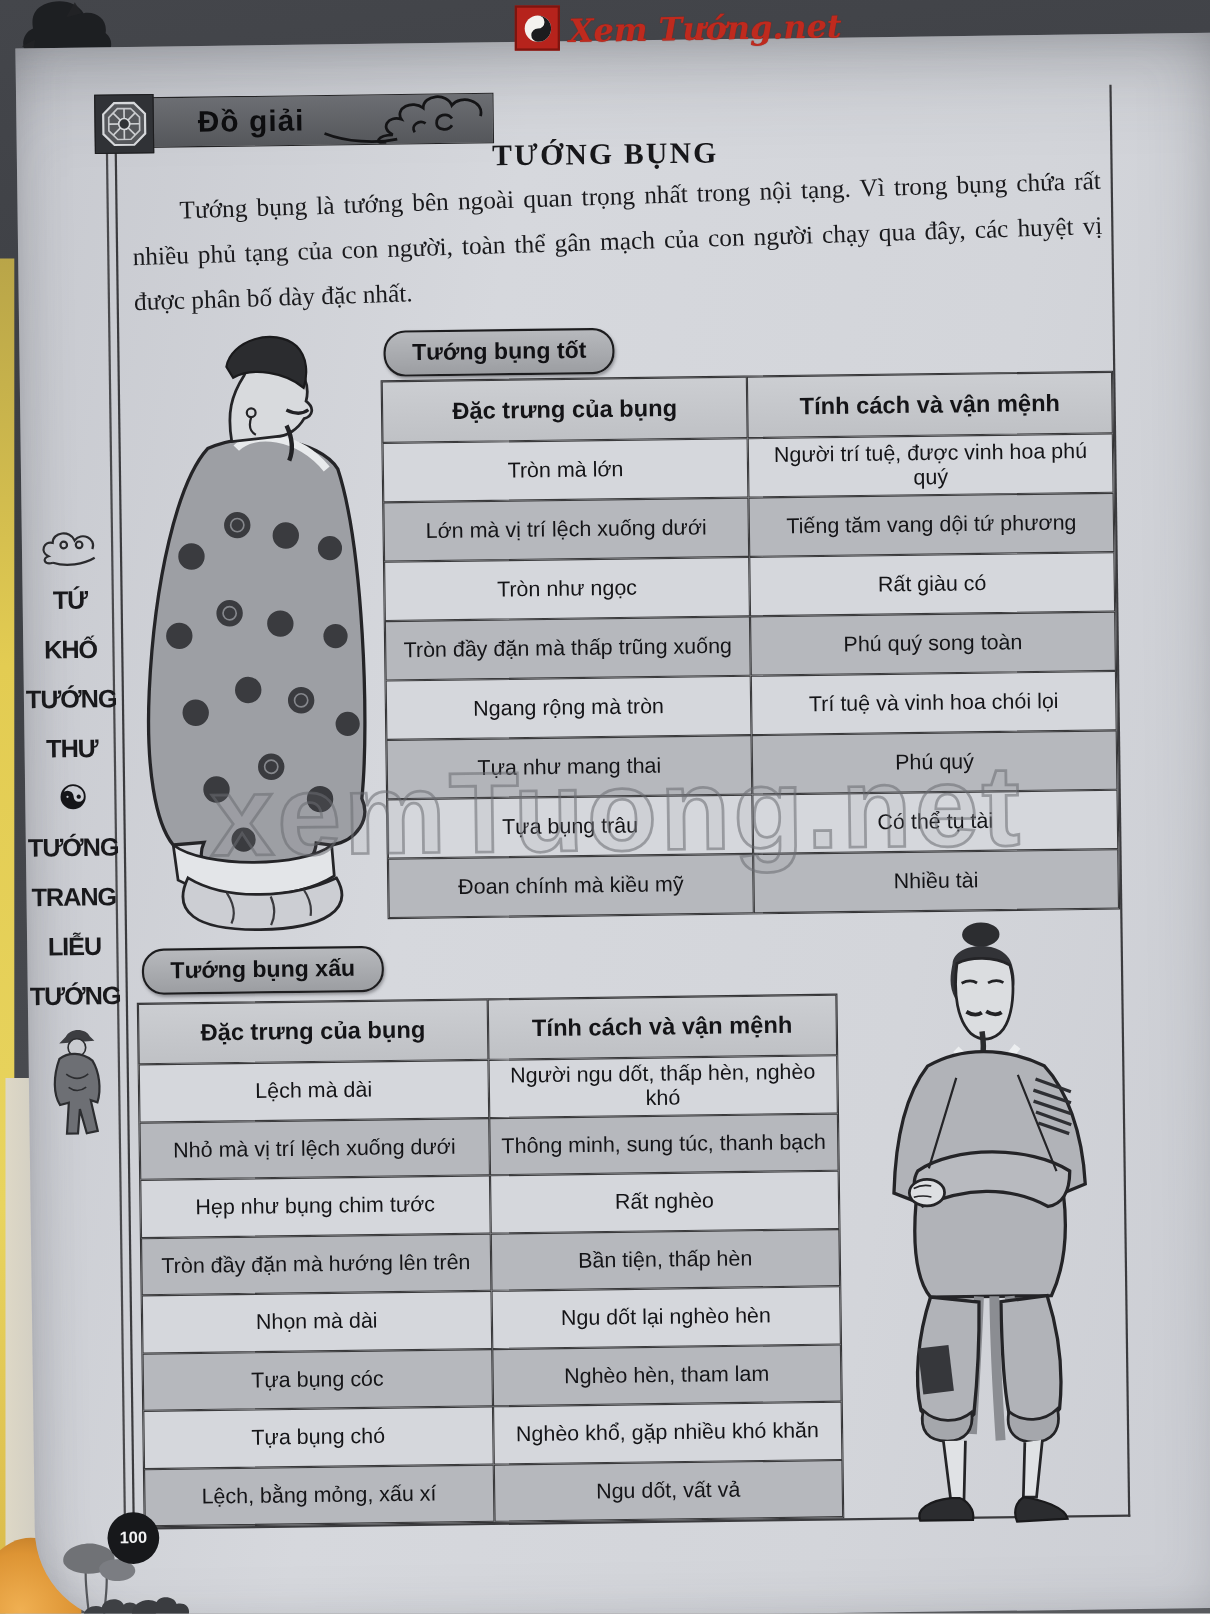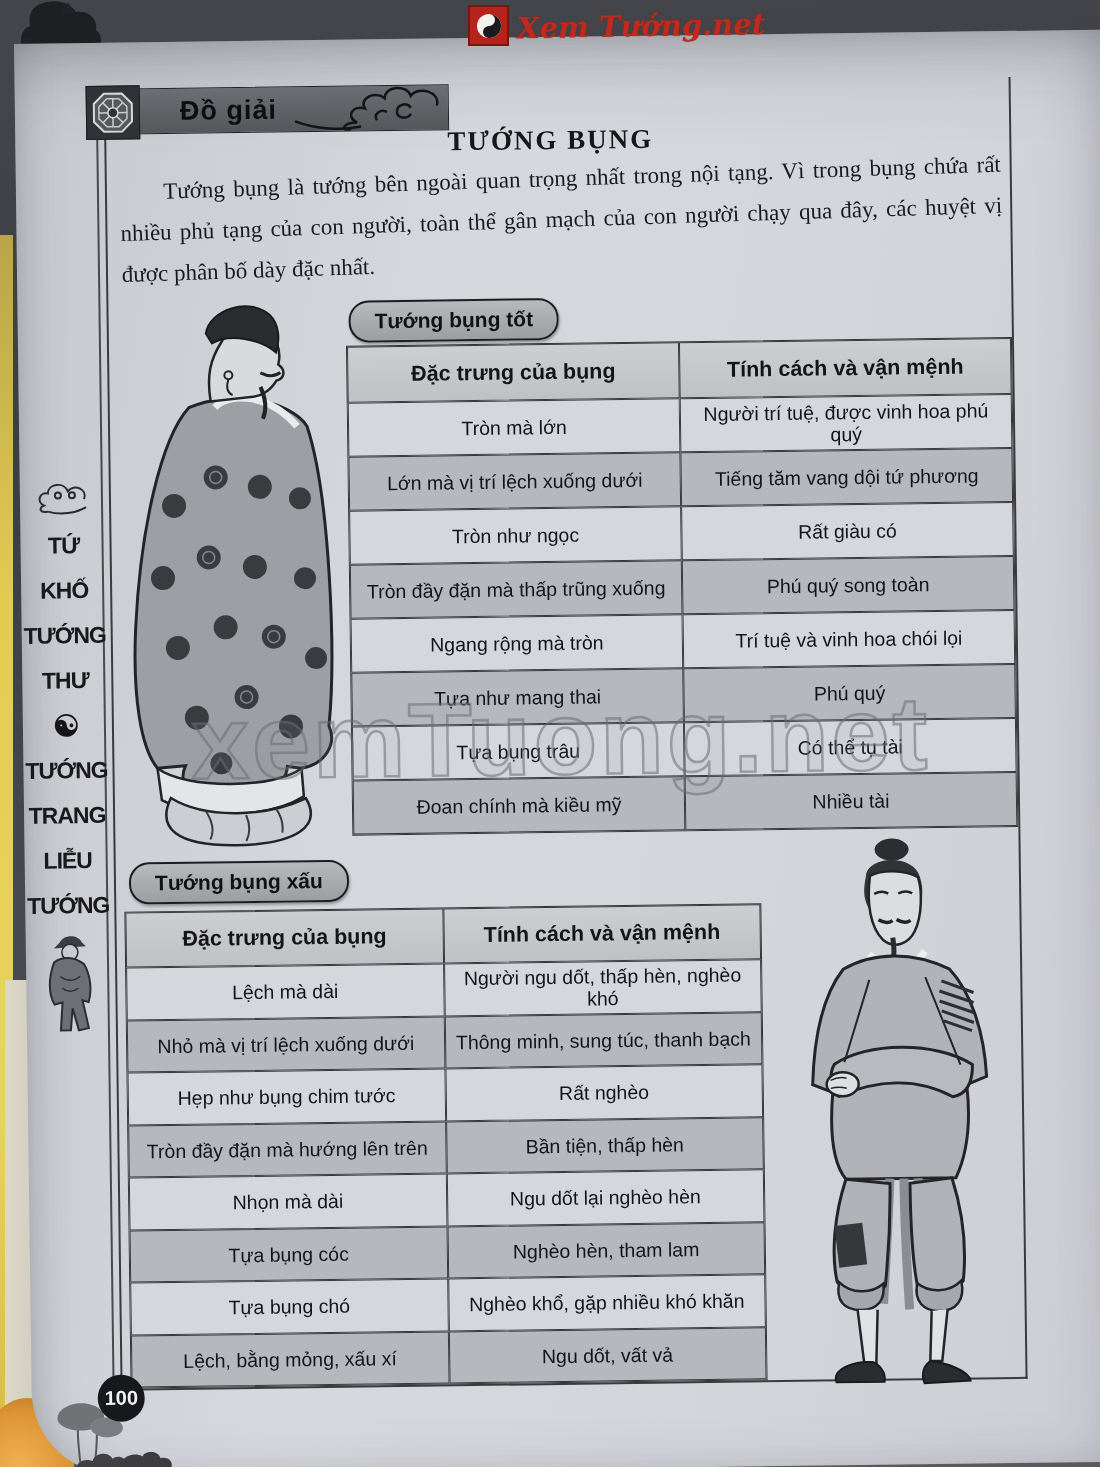--- a/index.html
+++ b/index.html
@@ -76,21 +76,21 @@
   .sb-yy{font-size:30px;line-height:45px;color:#151518;}
   .warrior{margin-top:4px;}
 
   
   .watermark{position:absolute;left:168px;top:642px;font-weight:bold;font-size:104px;letter-spacing:3px;
     color:rgba(150,152,158,0.10);-webkit-text-stroke:2.5px rgba(105,107,113,.55);white-space:nowrap;}
 
   
   .ducks{position:absolute;left:18px;top:1352px;}
   .page-num{position:absolute;left:66px;top:1332px;width:47px;height:47px;border-radius:50%;
-    background:#17181b;color:#f2f2f4;font-weight:bold;font-size:20px;display:flex;align-items:center;justify-content:center;}
+    background:#17181b;color:#f2f2f4;font-weight:bold;font-size:15px;display:flex;align-items:center;justify-content:center;}
 </style>
 </head>
 <body>
 
 <div class="stage">
 
   <svg class="horse-art" width="110" height="95" viewBox="0 0 110 95">
     <path d="M30,8 C45,2 60,6 66,16 C78,14 88,22 86,34 C94,40 92,52 84,56 L70,50 C72,62 64,74 52,76 L44,92 L38,74 C26,76 14,68 16,54 C8,48 10,34 20,30 C18,18 22,12 30,8 Z" fill="#1a1b1e" opacity="0.9"></path>
     <path d="M50,20 l8,-14 6,10 z M22,40 l-12,6 10,6 z M60,60 l6,14 -14,-2 z" fill="#222326" opacity="0.85"></path>
   </svg>

